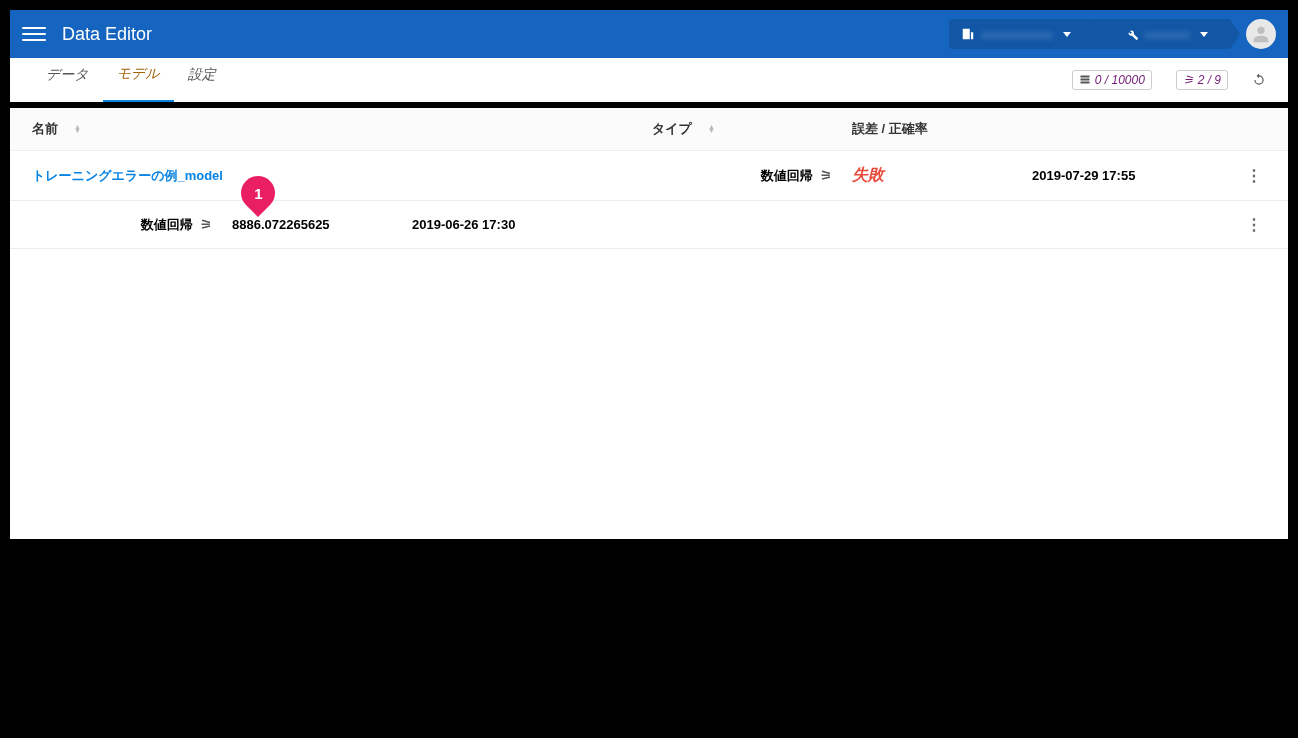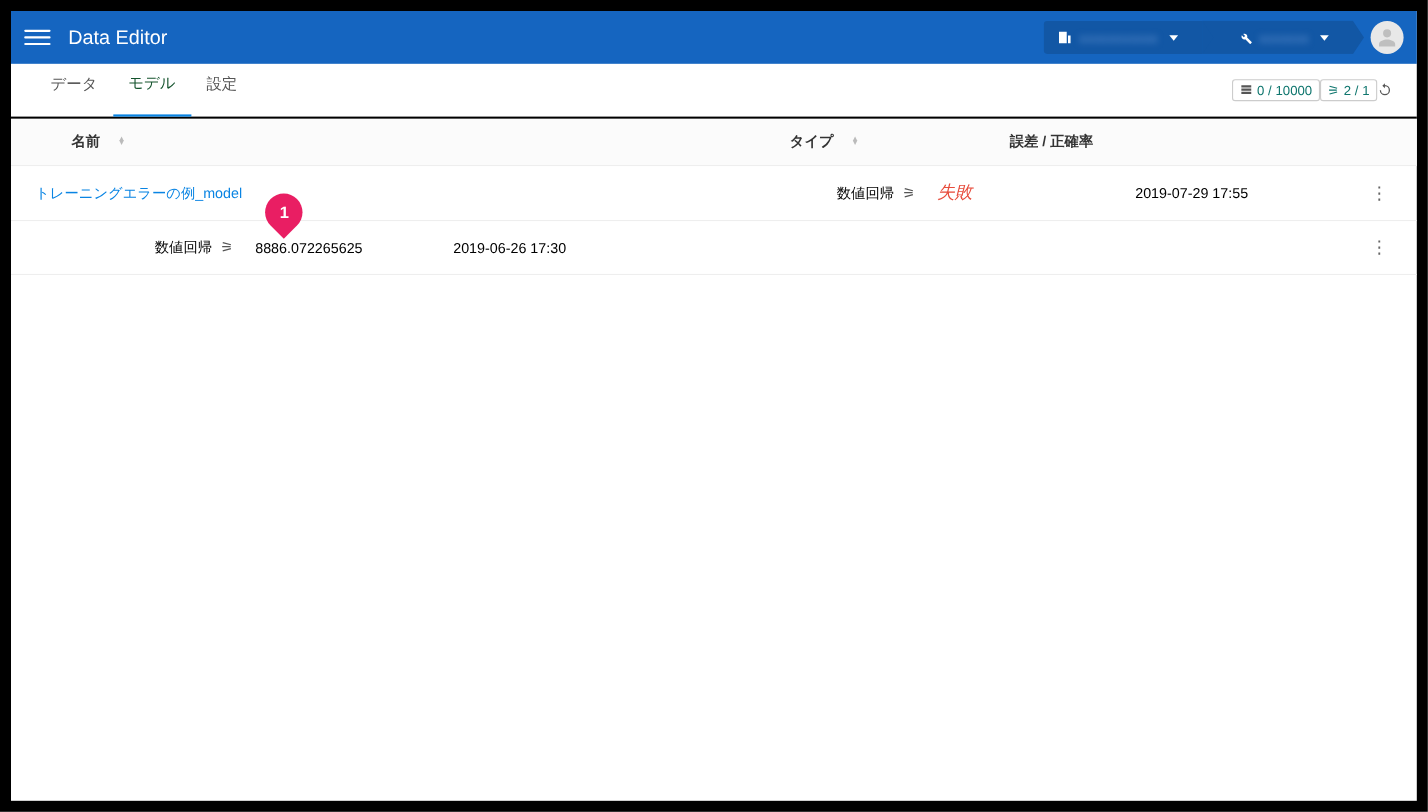--- a/index.html
+++ b/index.html
@@ -1,52 +1,52 @@
 <!DOCTYPE html>
 <html><head>
 <meta charset="utf-8">
 <style>
   * { box-sizing: border-box; margin: 0; padding: 0; }
   body { font-family: -apple-system, "Segoe UI", Helvetica, Arial, sans-serif; background: #000; width:1298px; height:738px; overflow:hidden; }
-  .frame { position:absolute; left:10px; top:10px; width:1278px; height:718px; background:#fff; }
+  .frame { position:absolute; left:10px; top:10px; width:1278px; height:529px; background:#fff; }
   .header { height:48px; background:#1565c0; display:flex; align-items:center; padding:0 12px; color:#fff; }
   .menu-icon { width:24px; height:24px; display:flex; flex-direction:column; justify-content:center; gap:4px; cursor:pointer; }
   .menu-icon span { display:block; height:2px; background:#fff; border-radius:1px; }
   .title { font-size:18px; font-weight:500; margin-left:16px; }
   .header-right { margin-left:auto; display:flex; align-items:center; gap:0; }
   .breadcrumb { display:flex; align-items:center; position:relative; }
   .bc-item { position:relative; height:30px; padding:0 22px 0 32px; display:flex; align-items:center; background:#1257a5; gap:6px; cursor:pointer; }
   .bc-item:first-child { padding-left:12px; border-radius:3px 0 0 3px; }
   .bc-item::after { content:""; position:absolute; right:-10px; top:0; width:0; height:0; border-top:15px solid transparent; border-bottom:15px solid transparent; border-left:10px solid #1257a5; z-index:1; }
   .bc-item svg { fill:#fff; }
   .blurred { color:#5b8ccb; filter: blur(2.7px); font-size:13px; }
   .chev { width:0; height:0; border-left:4px solid transparent; border-right:4px solid transparent; border-top:5px solid #fff; margin-left:4px; }
   .avatar { width:30px; height:30px; border-radius:50%; background:#e8e8e8; margin-left:16px; display:flex; align-items:center; justify-content:center; }
   .avatar svg { fill:#bfbfbf; }
 
-  .tabs-row { display:flex; align-items:center; height:50px; padding:0 22px 0 22px; border-bottom:2px solid #000000; }
+  .tabs-row { display:flex; align-items:center; height:50px; padding:0 22px 0 22px; border-bottom:6px solid #000000;font-style:italic; }
   .tabs { display:flex; height:100%; align-items:flex-end; }
   .tab { padding:0 14px 10px 14px; font-size:14px; color:#555; cursor:pointer; display:flex; align-items:center; height:100%; }
-  .tab.active { color:#14532d; border-bottom:2px solid #0984e3; font-weight:500; }
-  .status-area { margin-left:auto; display:flex; align-items:center; gap:0; font-size:12px; color:#0f766e; }
+  .tab.active { color:#a16207; border-bottom:2px solid #0984e3; font-weight:500; }
+  .status-area { margin-left:auto; display:flex; align-items:center; gap:24px; font-size:12px; color:#701a75; }
   .status-box { border:1px solid #ccc; border-radius:3px; padding:2px 6px; display:flex; align-items:center; gap:4px; }
   .stat-icon { font-size:12px; }
   .refresh { cursor:pointer; }
 
   .table { width:100%; font-size:13px; }
   .thead { display:flex; padding:12px 22px; background:#fbfbfb; border-bottom:1px solid #eee; font-weight:600; color:#333; }
   .col-name { flex: 0 0 620px; }
   .col-type { flex: 0 0 180px; text-align: right; }
   .col-loss { flex: 0 0 180px; margin-left: 20px; }
   .col-date { flex: 1 1 auto; }
   .col-menu { flex: 0 0 24px; text-align:center; }
-  .sortable { display:inline-flex; align-items:center; gap:16px;margin-left:33px; }
+  .sortable { display:inline-flex; align-items:center; gap:16px; }
   .sort-arrows { display:inline-flex; flex-direction:column; line-height:4px; font-size:7px; color:#bbb; }
   .sort-arrows .down.active { color:#0984e3; }
-  .row { display:flex; padding:14px 22px; border-bottom:1px solid #eee; align-items:center; }
+  .row { display:flex; padding:14px 22px; border-bottom:1px solid #eee; align-items:center;font-weight:bold; }
   .link { color:#0984e3; cursor:pointer; }
   .fail { color:#e74c3c; font-style:italic; font-size:16px; }
   .type-icon { display:inline-block; margin-left:4px; font-size:13px; color:#555; }
   .kebab { cursor:pointer; color:#666; font-size:16px; }
 
   .annot { position:absolute; width:34px; height:34px; background:#e91e63; border-radius:50% 50% 50% 0; transform:rotate(-45deg); display:flex; align-items:center; justify-content:center; }
   .annot span { transform:rotate(45deg); color:#fff; font-weight:600; font-size:15px; }
   .annot::before { content:""; position:absolute; left:-6px; top:10px; border:7px solid transparent; }
 </style>
 </head>
@@ -93,21 +93,21 @@
     </div>
     <div class="status-area">
       <div class="status-box">
         <svg class="stat-icon" width="12" height="12" viewBox="0 0 24 24" fill="#555">
             <path d="M3 3h18v4H3V3zm0 6h18v4H3V9zm0 6h18v4H3v-4z"></path>
           </svg>
         <span>0 / 10000</span>
       </div>
       <div class="status-box">
         <span class="stat-icon">⚞</span>
-        <span>2 / 1</span>
+        <span>2 / 9</span>
       </div>
       <svg class="refresh" width="14" height="14" viewBox="0 0 24 24" fill="#555">
           <path d="M12 4V1L8 5l4 4V6a6 6 0 11-6 6H4a8 8 0 108-8z"></path>
         </svg>
     </div>
   </div>
 
   <div class="table">
     <div class="thead">
       <div class="col-name sortable">

